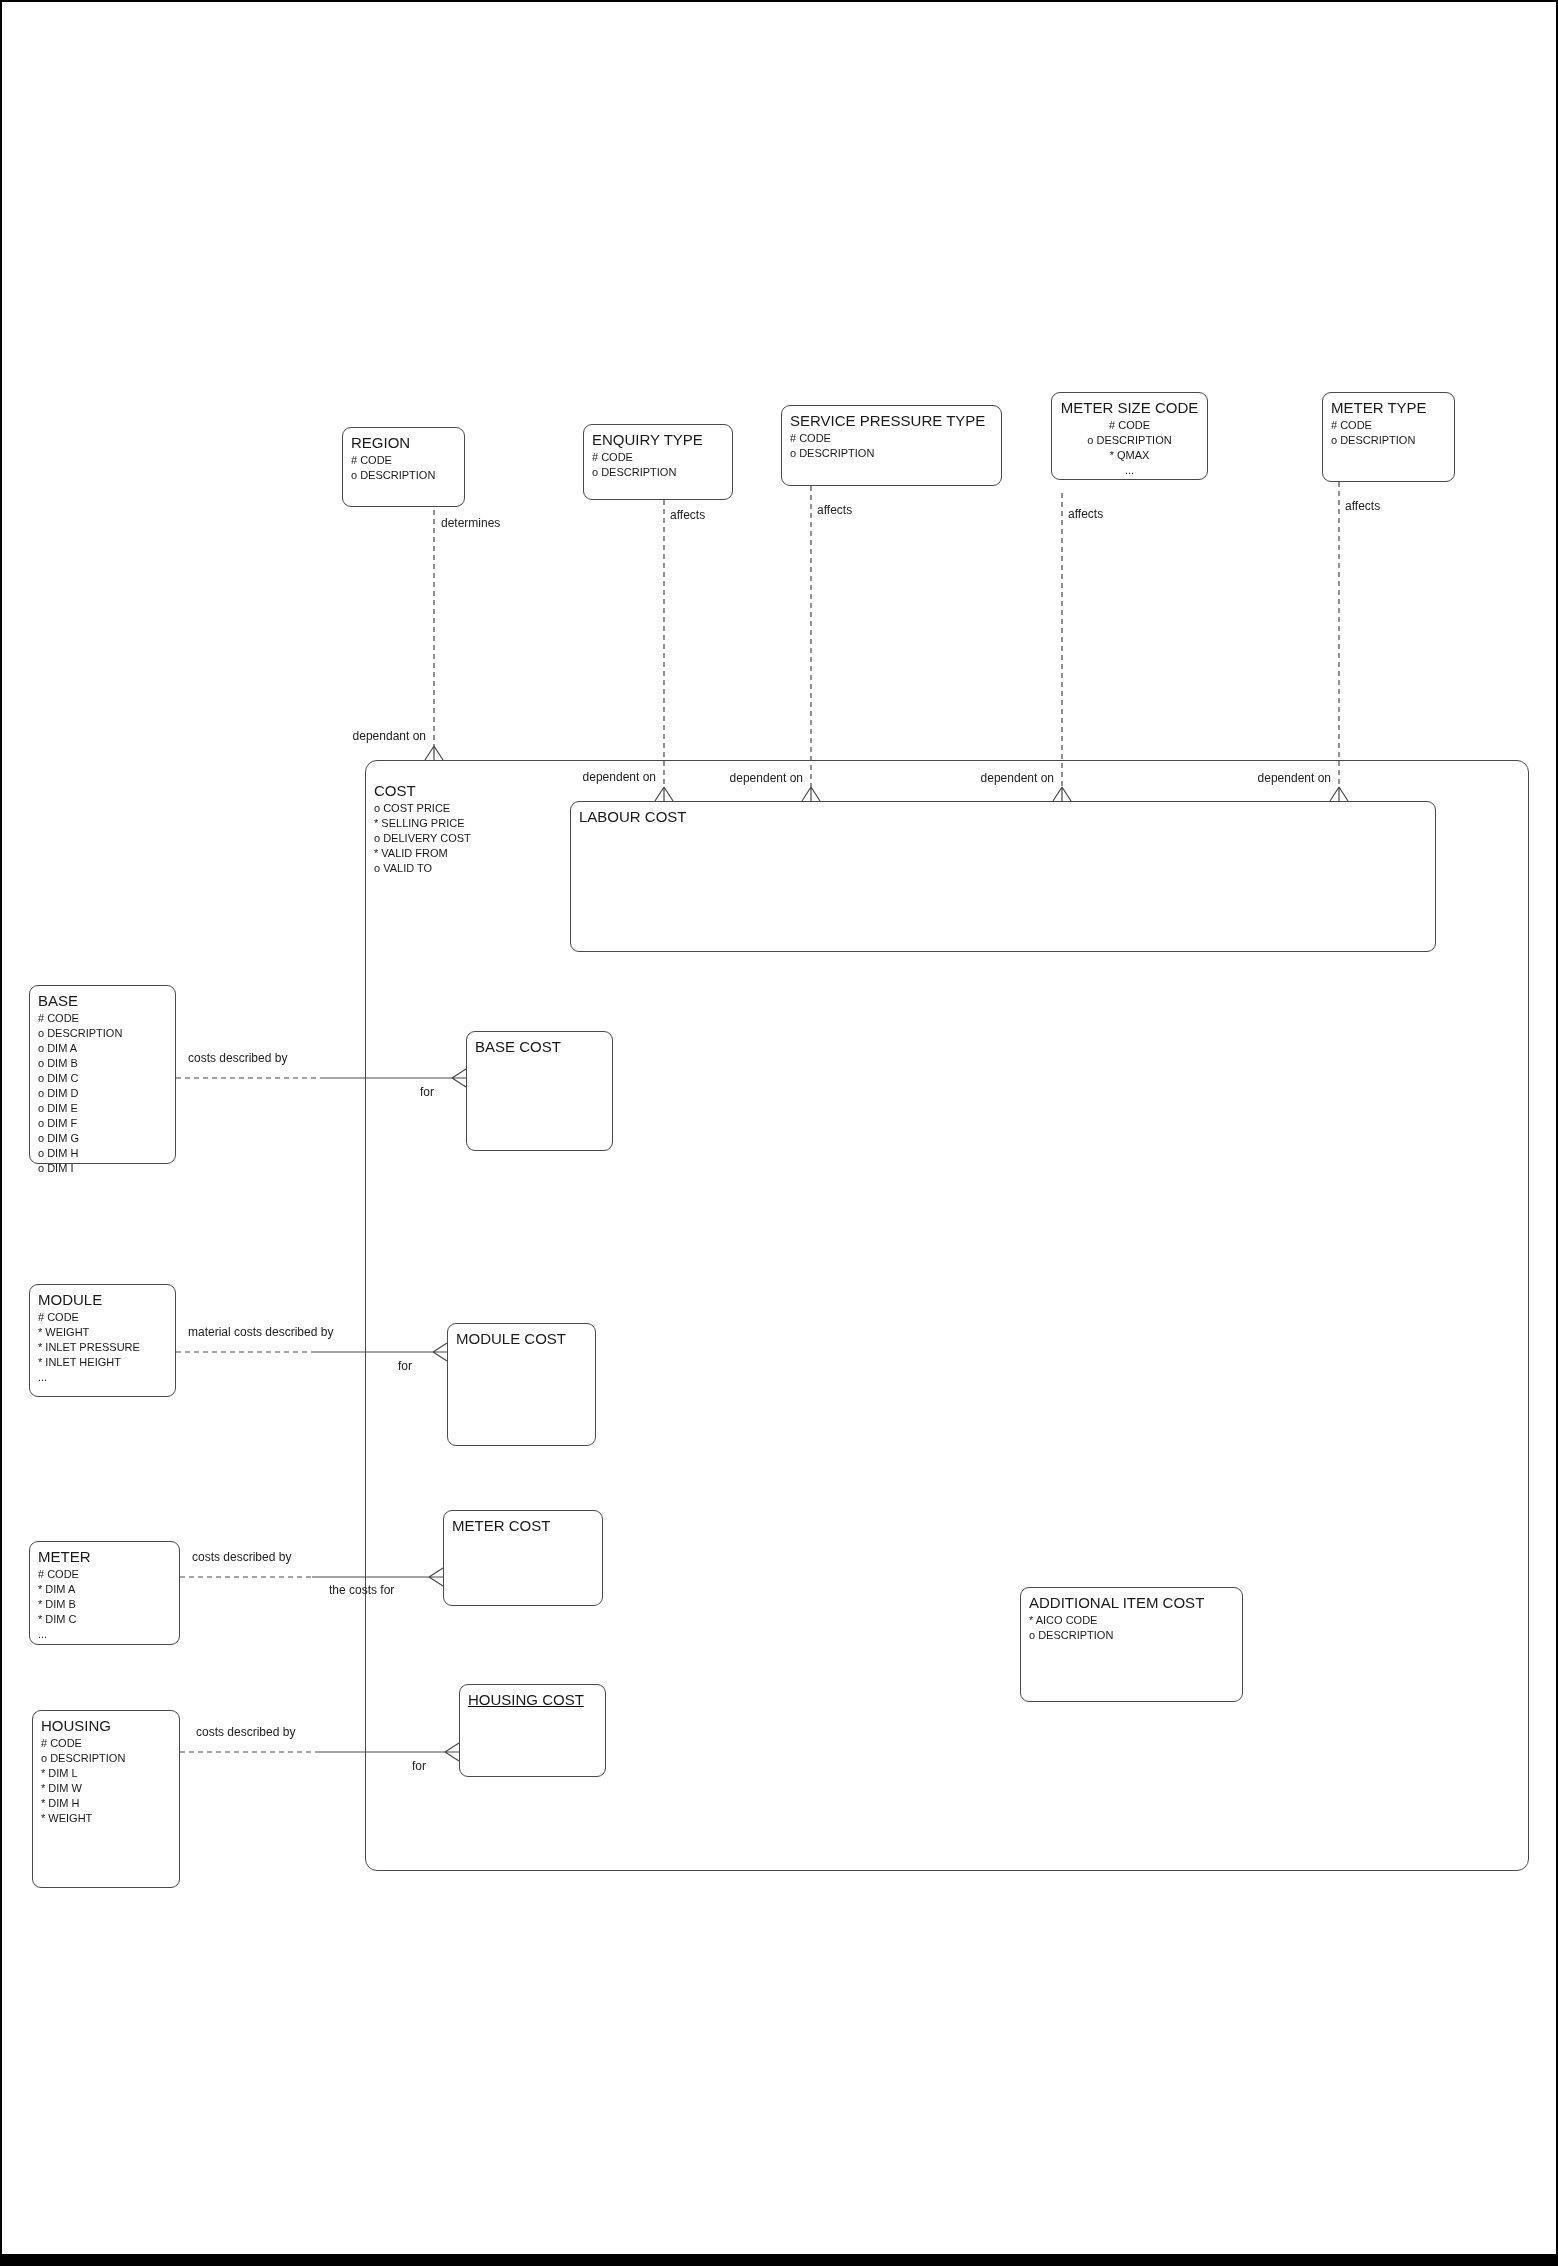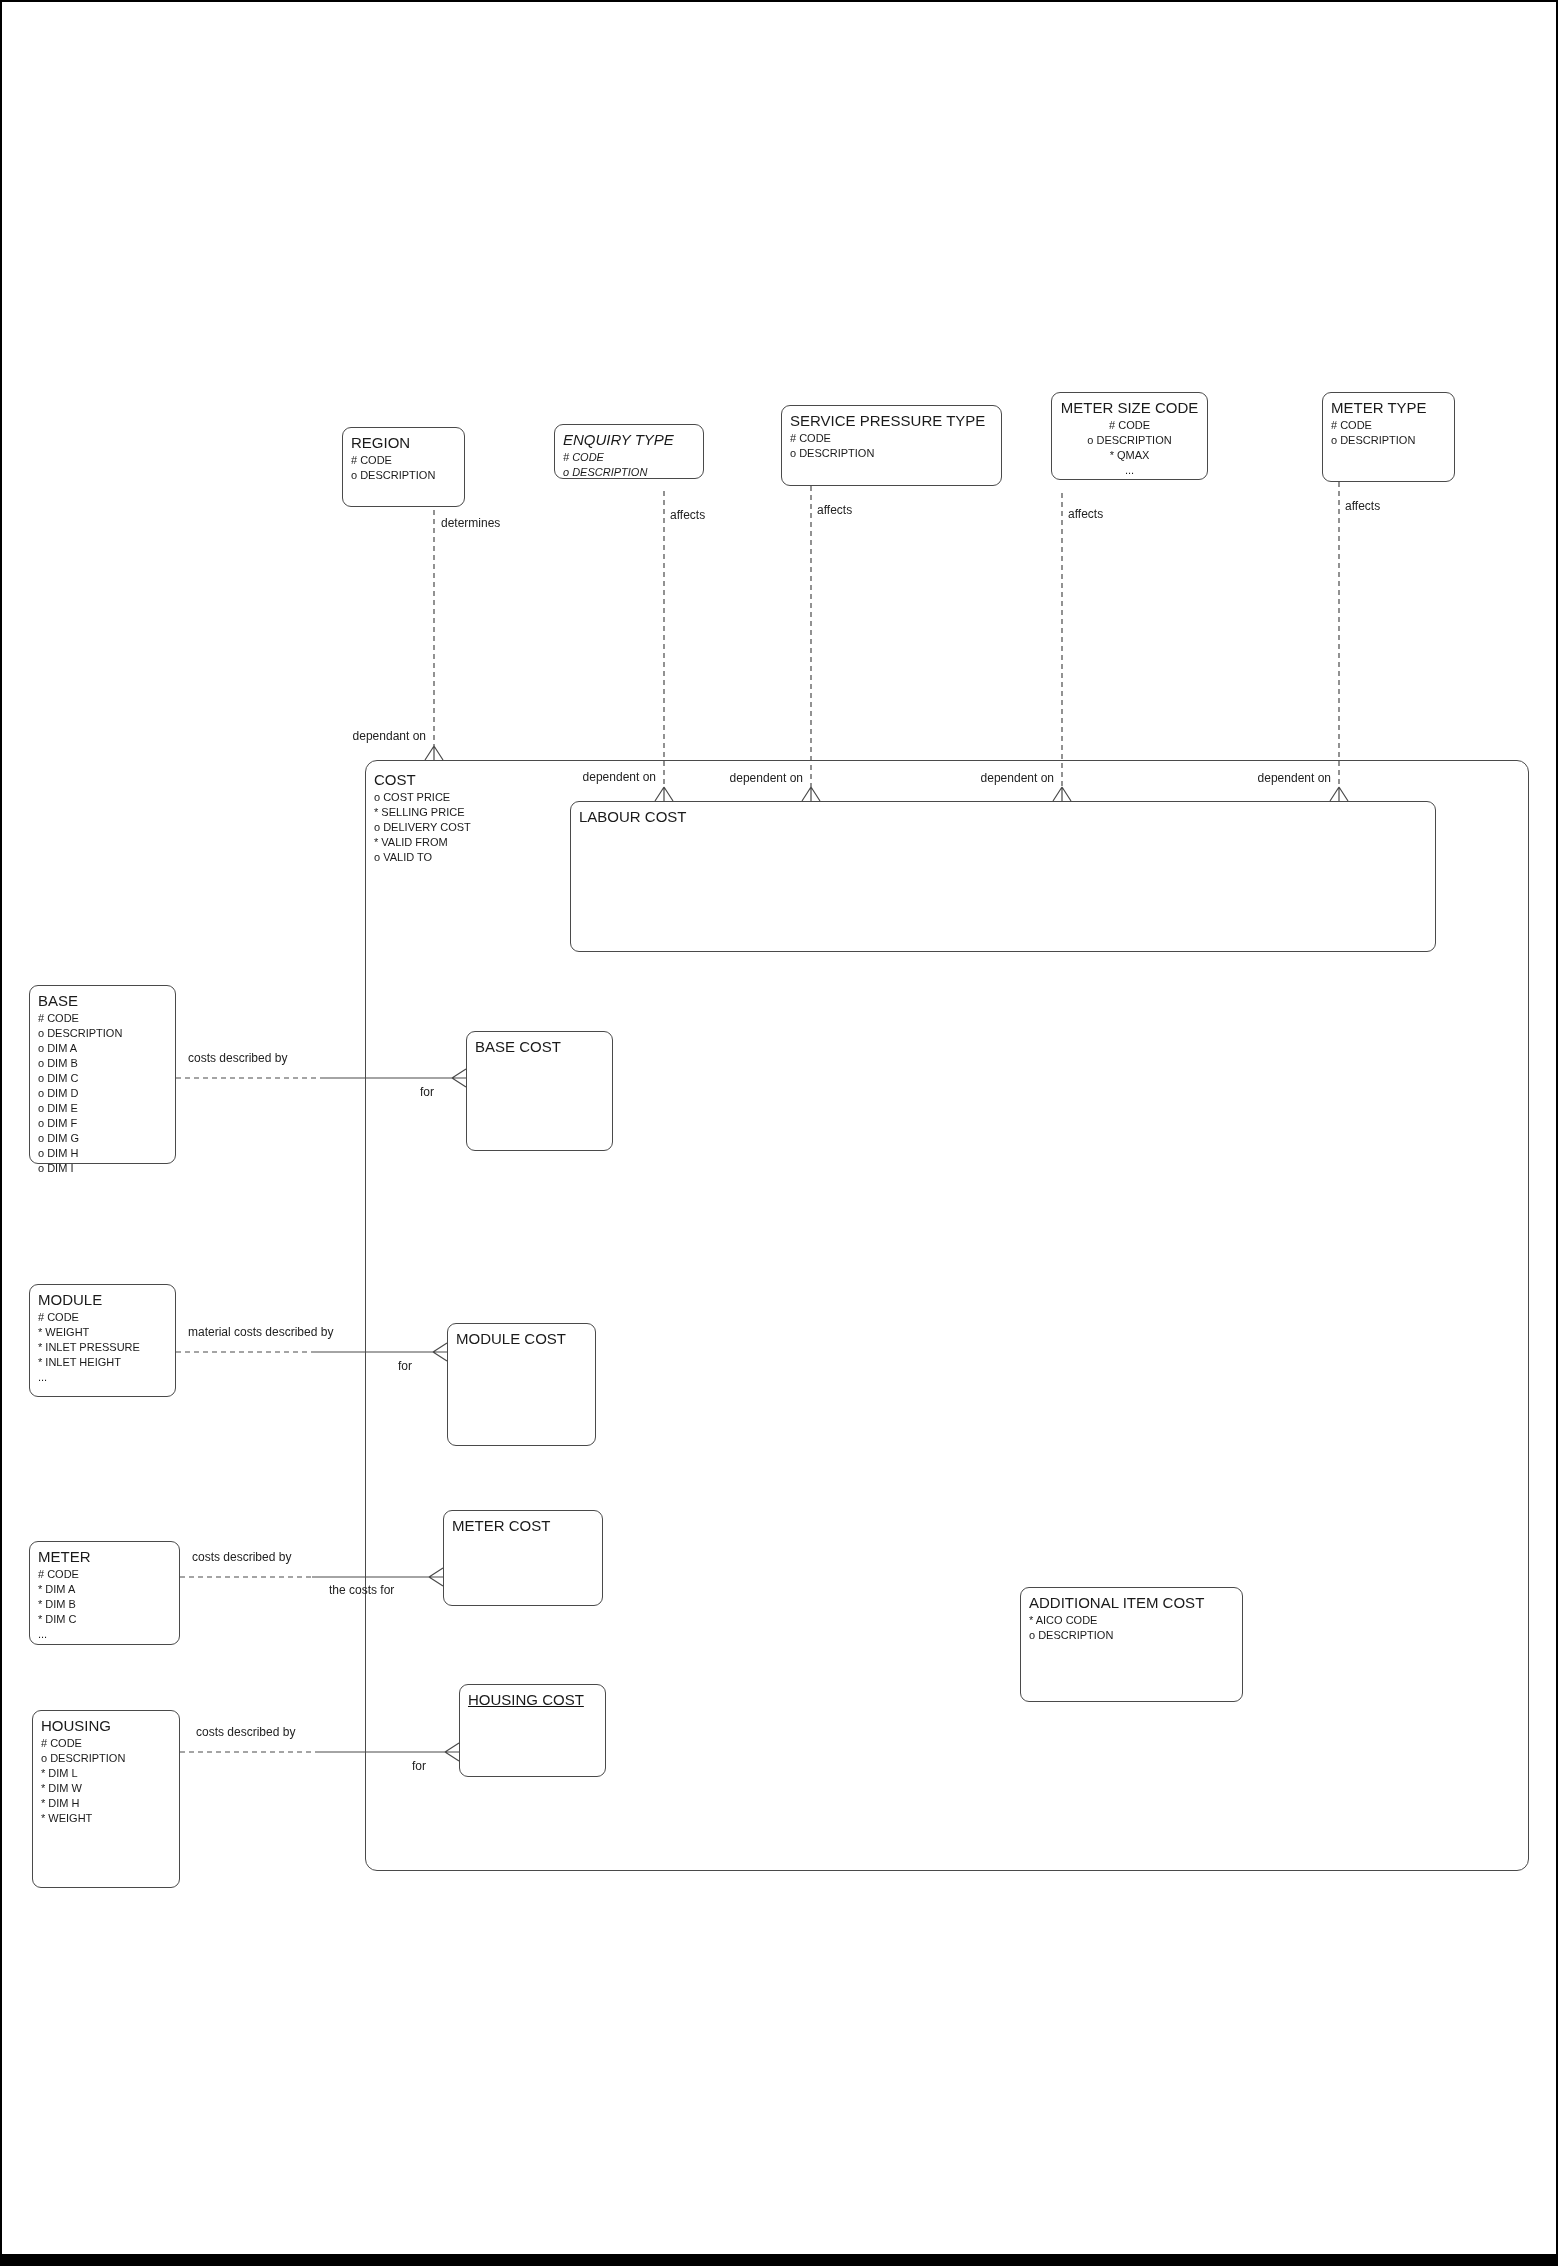--- a/index.html
+++ b/index.html
@@ -26,21 +26,21 @@
     border-radius:9px;
     padding:5px 8px 4px 8px;
     box-sizing:border-box;
     z-index:2;
   }
   .container-entity{
     position:absolute;
     background:#fff;
     border:1px solid #4a4a4a;
     border-radius:12px;
-    padding:9px 8px;
+    padding:20px 8px;
     box-sizing:border-box;
     z-index:0;
   }
   .entity-title{
     font-size:15px;
     line-height:19px;
     color:#1a1a1a;
     white-space:nowrap;
   }
   .entity-attrs{margin-top:1px;}
@@ -132,21 +132,21 @@
 
 <div class="entity" style="left:342px;top:427px;width:123px;height:80px;">
   <div class="entity-title">REGION</div>
   <div class="entity-attrs">
 
   <div class="attr"># CODE</div>
       <div class="attr">o DESCRIPTION</div>
     </div>
 </div>
 
-<div class="entity" style="left:554px;top:424px;width:150px;height:55px;font-style:italic;">
+<div class="entity" style="left:583px;top:424px;width:150px;height:76px;">
   <div class="entity-title">ENQUIRY TYPE</div>
   <div class="entity-attrs">
 
   <div class="attr"># CODE</div>
       <div class="attr">o DESCRIPTION</div>
     </div>
 </div>
 
 <div class="entity" style="left:781px;top:405px;width:221px;height:81px;">
   <div class="entity-title">SERVICE PRESSURE TYPE</div>

